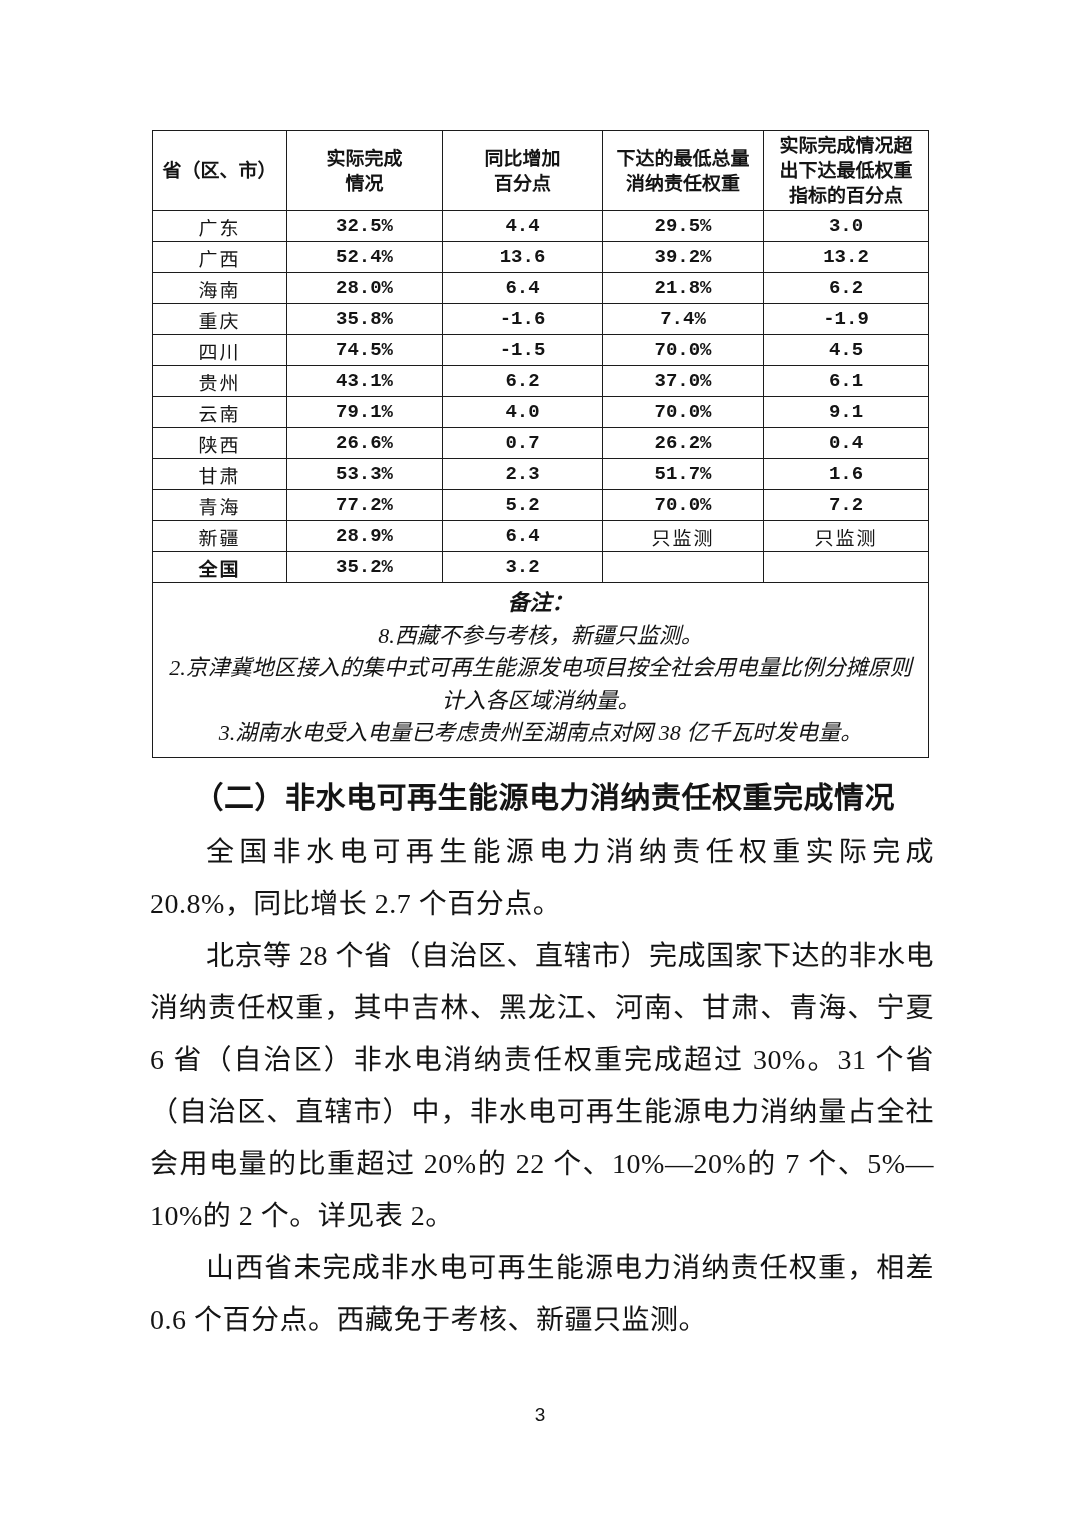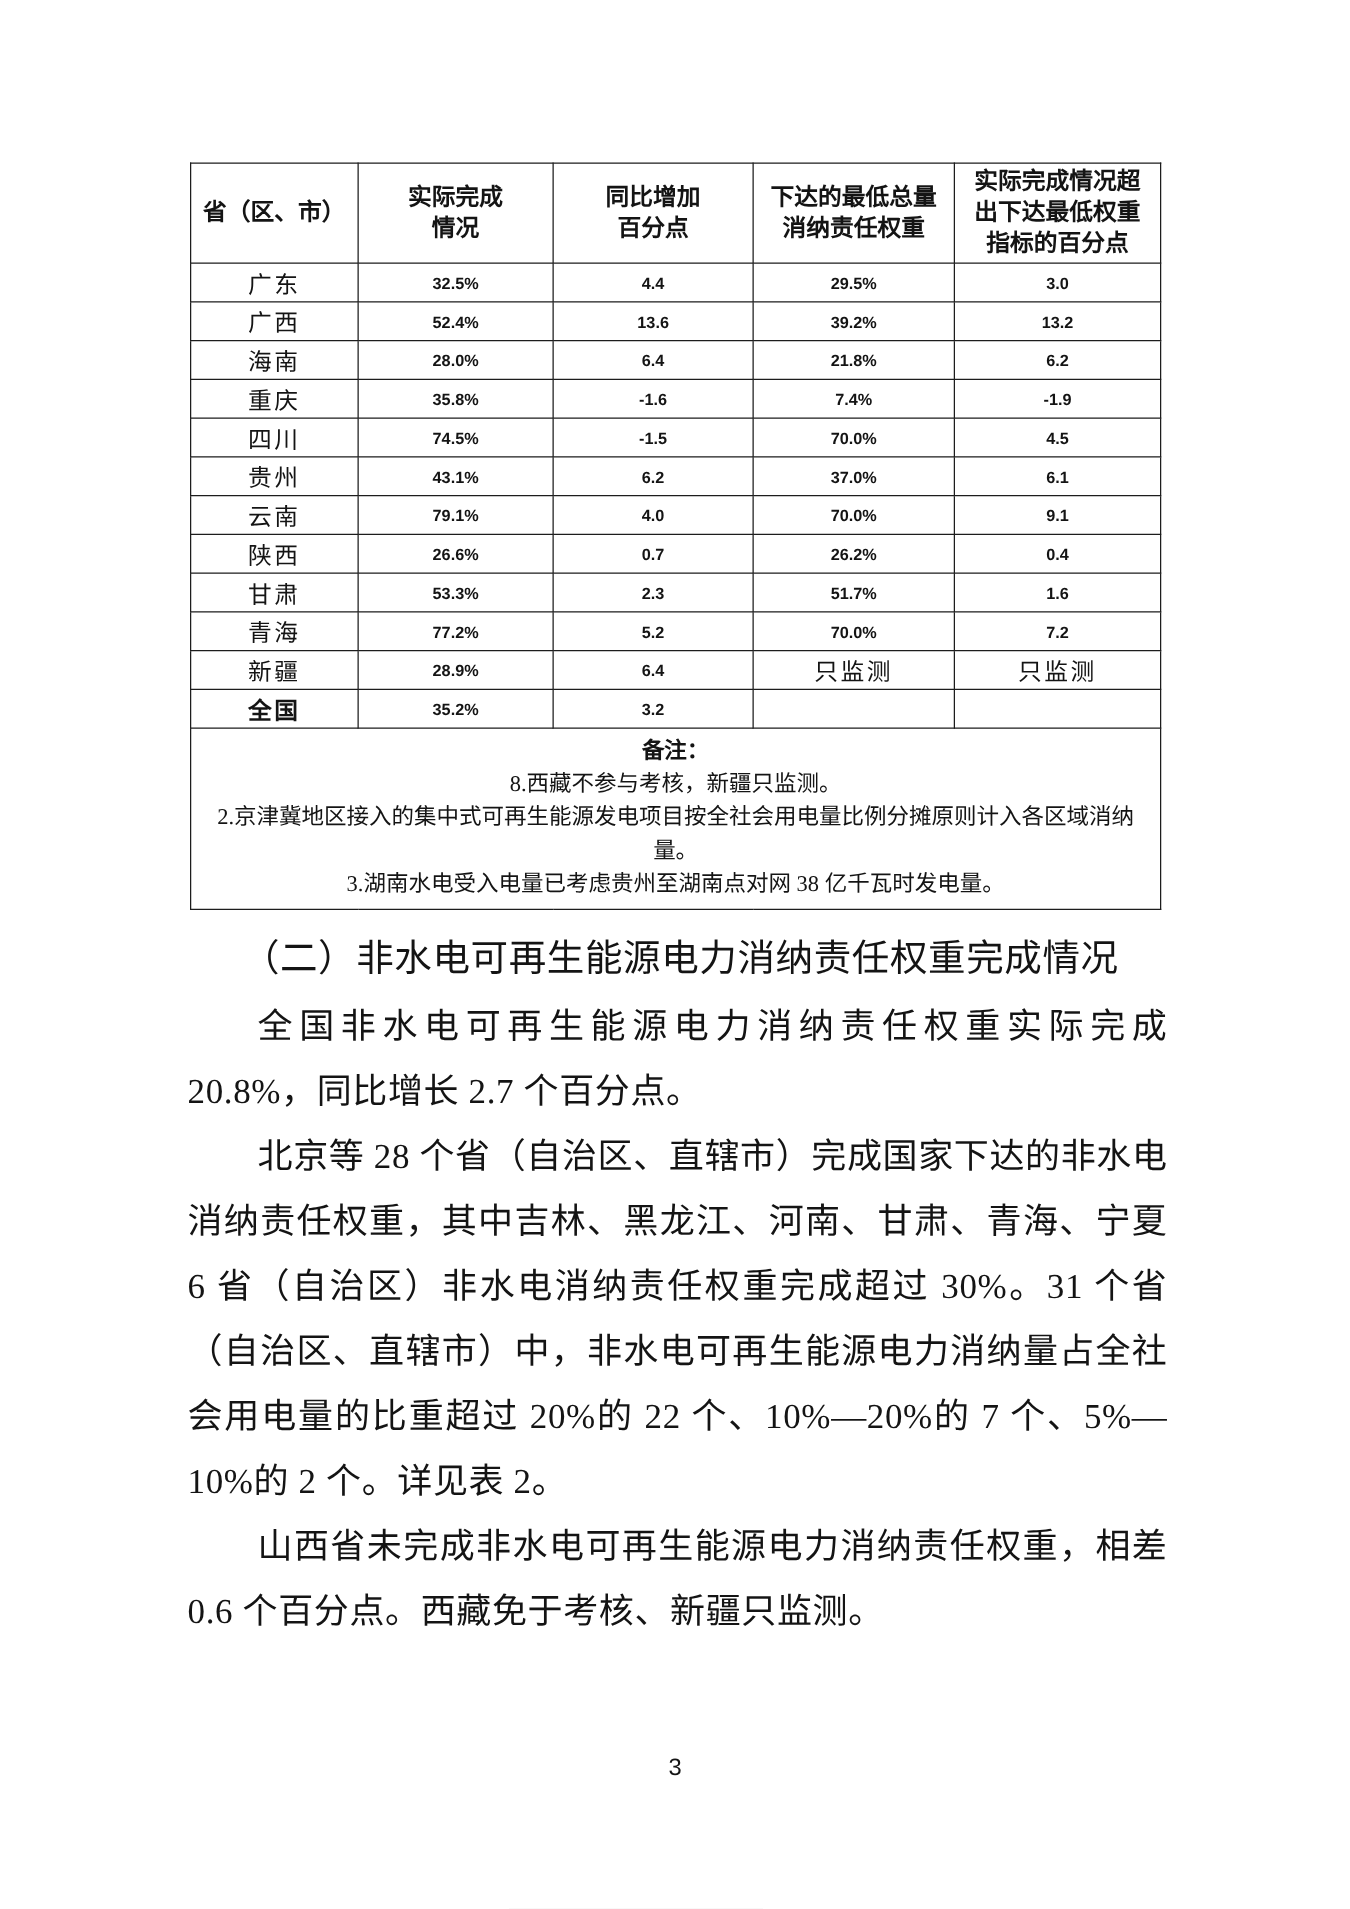--- a/index.html
+++ b/index.html
@@ -41,46 +41,47 @@
     white-space: pre-line;
     padding: 2px 2px;
   }
   table.data-table tbody tr.data-row { height: 31px; }
   td.cell-prov {
     font-size: 19px;
     letter-spacing: 2px;
     padding: 0;
   }
   td.cell-num {
-    font-family: Liberation Sans, sans-serif;
+    font-family: Liberation Mono, monospace;
     font-weight: 600;
-    font-size: 13px;
+    font-size: 19px;
     padding: 0;
   }
   td.notes-cell {
     text-align: left;
-    font-size: 18px;
+    font-size: 22px;
     line-height: 1.48;
     padding: 4px 9px 7px 9px;
+    font-style: italic;
   }
   .notes-label { font-weight: 700; }
   .note-line { font-weight: 400; }
 
   
   .text-col {
     width: 784px;
     margin: 12px 0 0 150px;
     font-size: 28px;
     line-height: 52px;
     letter-spacing: 0.5px;
     text-align: justify;
   }
   .section-heading {
     font-size: 30px;
-    font-weight: 400;
+    font-weight: 700;
     margin: 0;
     text-indent: 1.45em;
     line-height: 56px;
   }
   .text-col p {
     margin: 0;
     text-indent: 2em;
   }
 
   

